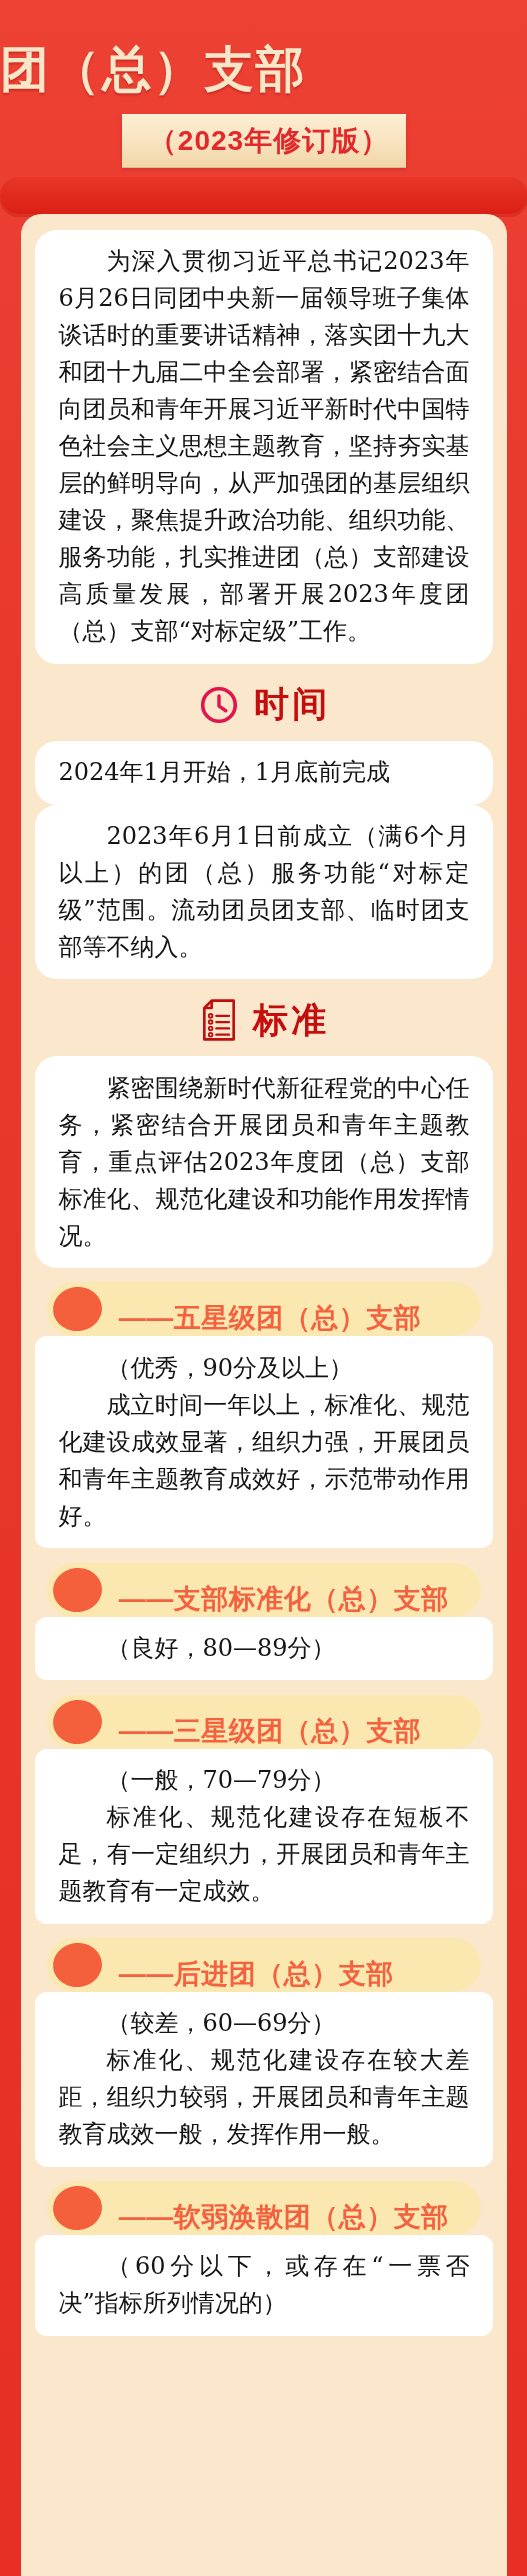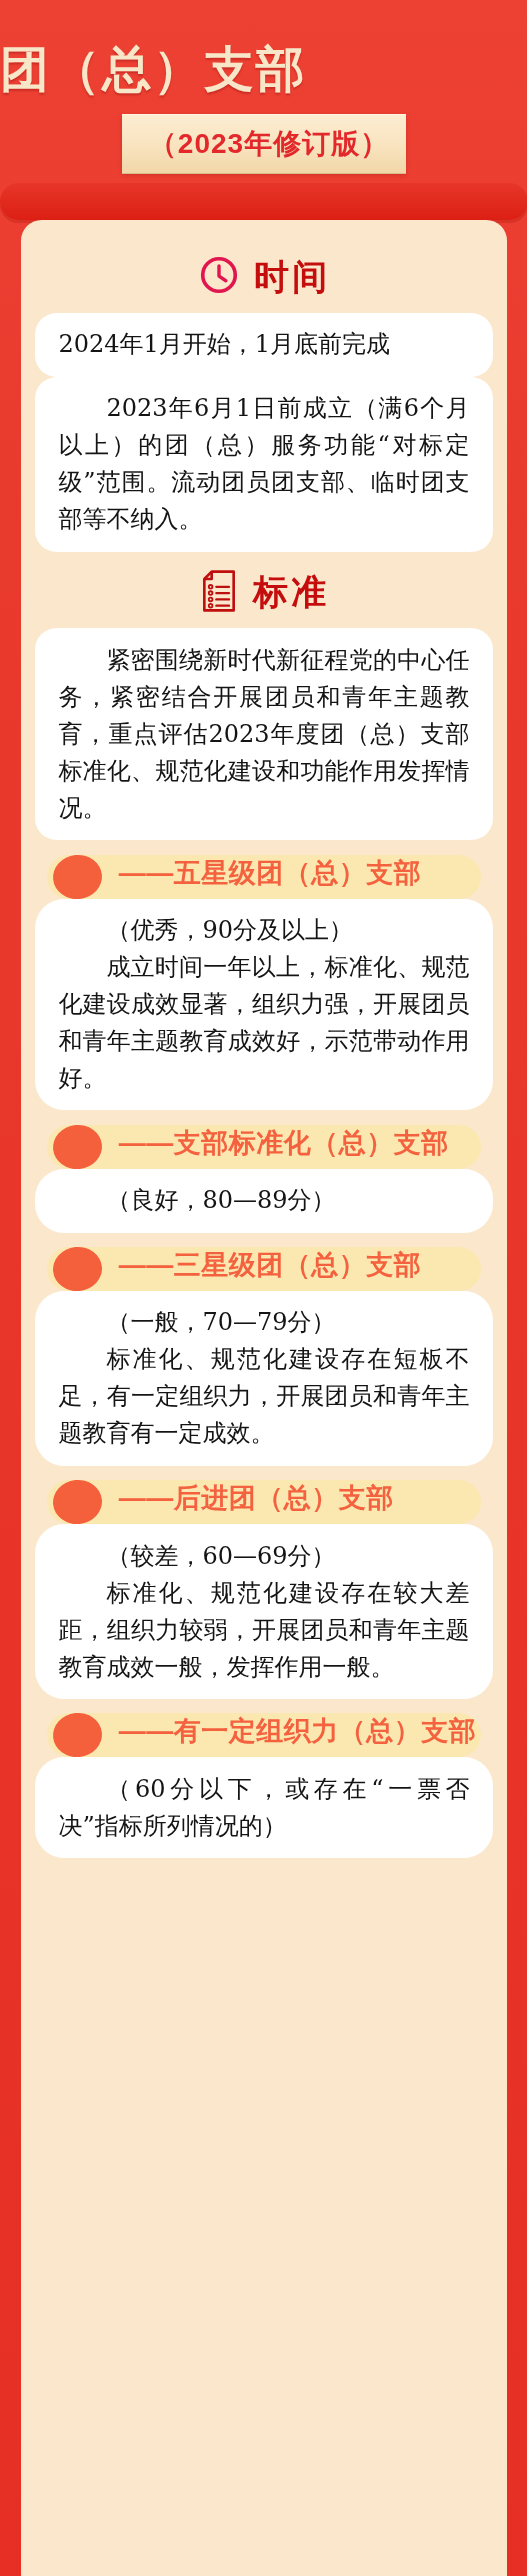--- a/index.html
+++ b/index.html
@@ -14,21 +14,21 @@
   }
 
   
   .title-block { padding-top:38px; text-align:left; }
   .title-line {
     font-size:49px; font-weight:900; line-height:63px;
     color:#F8E6C8; letter-spacing:2.1px;
     text-shadow:0 1.5px 2.1px rgba(140,10,5,.35);
   }
   .version-box {
-    margin:13.4px auto 0; width:284px; height:60px;
+    margin:13.4px auto 0; width:284px; height:54px;
     background:linear-gradient(180deg,#FCEDD2 0%,#F8E3BE 55%,#F1D6A8 100%);
     border-top:1.5px solid #FFF6E3; border-bottom:1.5px solid #D9BC8C;
     display:flex; align-items:center; justify-content:center;
     box-shadow:0 2.1px 4.1px rgba(150,20,10,.3);
     padding-left:10px;
   }
   .version-box span { font-size:28px; font-weight:800; color:#E3282B; letter-spacing:1px; }
 
   
   .scroll-bar {
@@ -55,59 +55,62 @@
   .para {
     font-family:"DejaVu Serif","Liberation Serif",serif;
     font-size:24px; line-height:37px; color:#141414;
     text-align:justify;
   }
   .para.indent { text-indent:2em; }
   .para.center { text-align:left; }
 
   
   .section-head {
-    display:flex; justify-content:center;
+    display:flex; align-items:center; justify-content:center;
     gap:14.4px; margin:17.5px 0 12.4px;
   }
   .section-head .icon { display:inline-flex; }
   .head-text {
     font-size:35px; font-weight:800; color:#C50D0D; letter-spacing:3.1px;
   }
 
   
   .group { margin-top:14.4px; }
   .pill {
-    position:relative; margin:0 11.3px; height:44px;
+    position:relative; margin:0 11.3px; height:54px;
     background:#FBE7B0; border-radius:27px;
-    display:flex; align-items:flex-start; padding-left:72px;
+    display:flex; align-items:flex-end; padding-left:72px;
   }
   .dot {
     position:absolute; left:6.2px; top:50%;
     width:49px; height:44px; transform:translateY(-50%) rotate(-6deg);
     background:#F4603C; border-radius:50%;
   }
   .pill-text { font-size:27px; font-weight:800; color:#F4613F; letter-spacing:0.5px; }
-  .card.level { border-radius:29px; }
+  .card.level { border-radius:12px; }
 </style>
 </head>
 <body>
 
 <div class="page">
 
   <header class="title-block">
     <div class="title-line">团（总）支部</div>
     <div class="version-box">
       <span>（2023年修订版）</span>
     </div>
   </header>
 
   <div class="scroll-bar"></div>
 
   <main class="panel">
 
+    <section class="card">
+      <p class="para indent">为深入贯彻习近平总书记2023年6月26日同团中央新一届领导班子集体谈话时的重要讲话精神，落实团十九大和团十九届二中全会部署，紧密结合面向团员和青年开展习近平新时代中国特色社会主义思想主题教育，坚持夯实基层的鲜明导向，从严加强团的基层组织建设，聚焦提升政治功能、组织功能、服务功能，扎实推进团（总）支部建设高质量发展，部署开展2023年度团（总）支部“对标定级”工作。</p>
+    </section>
 
     <div class="section-head">
       <span class="icon">
         <svg width="42" height="42" viewBox="0 0 80 80">
           <circle cx="40" cy="40" r="31" fill="none" stroke="#E1164F" stroke-width="7"></circle>
           <path d="M40 23 L40 42 L53 51" fill="none" stroke="#E1164F" stroke-width="6.5" stroke-linecap="round" stroke-linejoin="round"></path>
         </svg>
       </span>
       <span class="head-text">时间</span>
     </div>
@@ -185,21 +188,21 @@
       </div>
       <section class="card level">
         <p class="para indent">（较差，60—69分）</p>
         <p class="para indent">标准化、规范化建设存在较大差距，组织力较弱，开展团员和青年主题教育成效一般，发挥作用一般。</p>
       </section>
     </div>
 
     <div class="group">
       <div class="pill">
         <span class="dot"></span>
-        <span class="pill-text">——有一定组织力（总）支部</span>
+        <span class="pill-text">——软弱涣散团（总）支部</span>
       </div>
       <section class="card level">
         <p class="para indent">（60分以下，或存在“一票否决”指标所列情况的）</p>
         <p class="para indent"></p>
       </section>
     </div>
 
   </main>
 
 </div>

